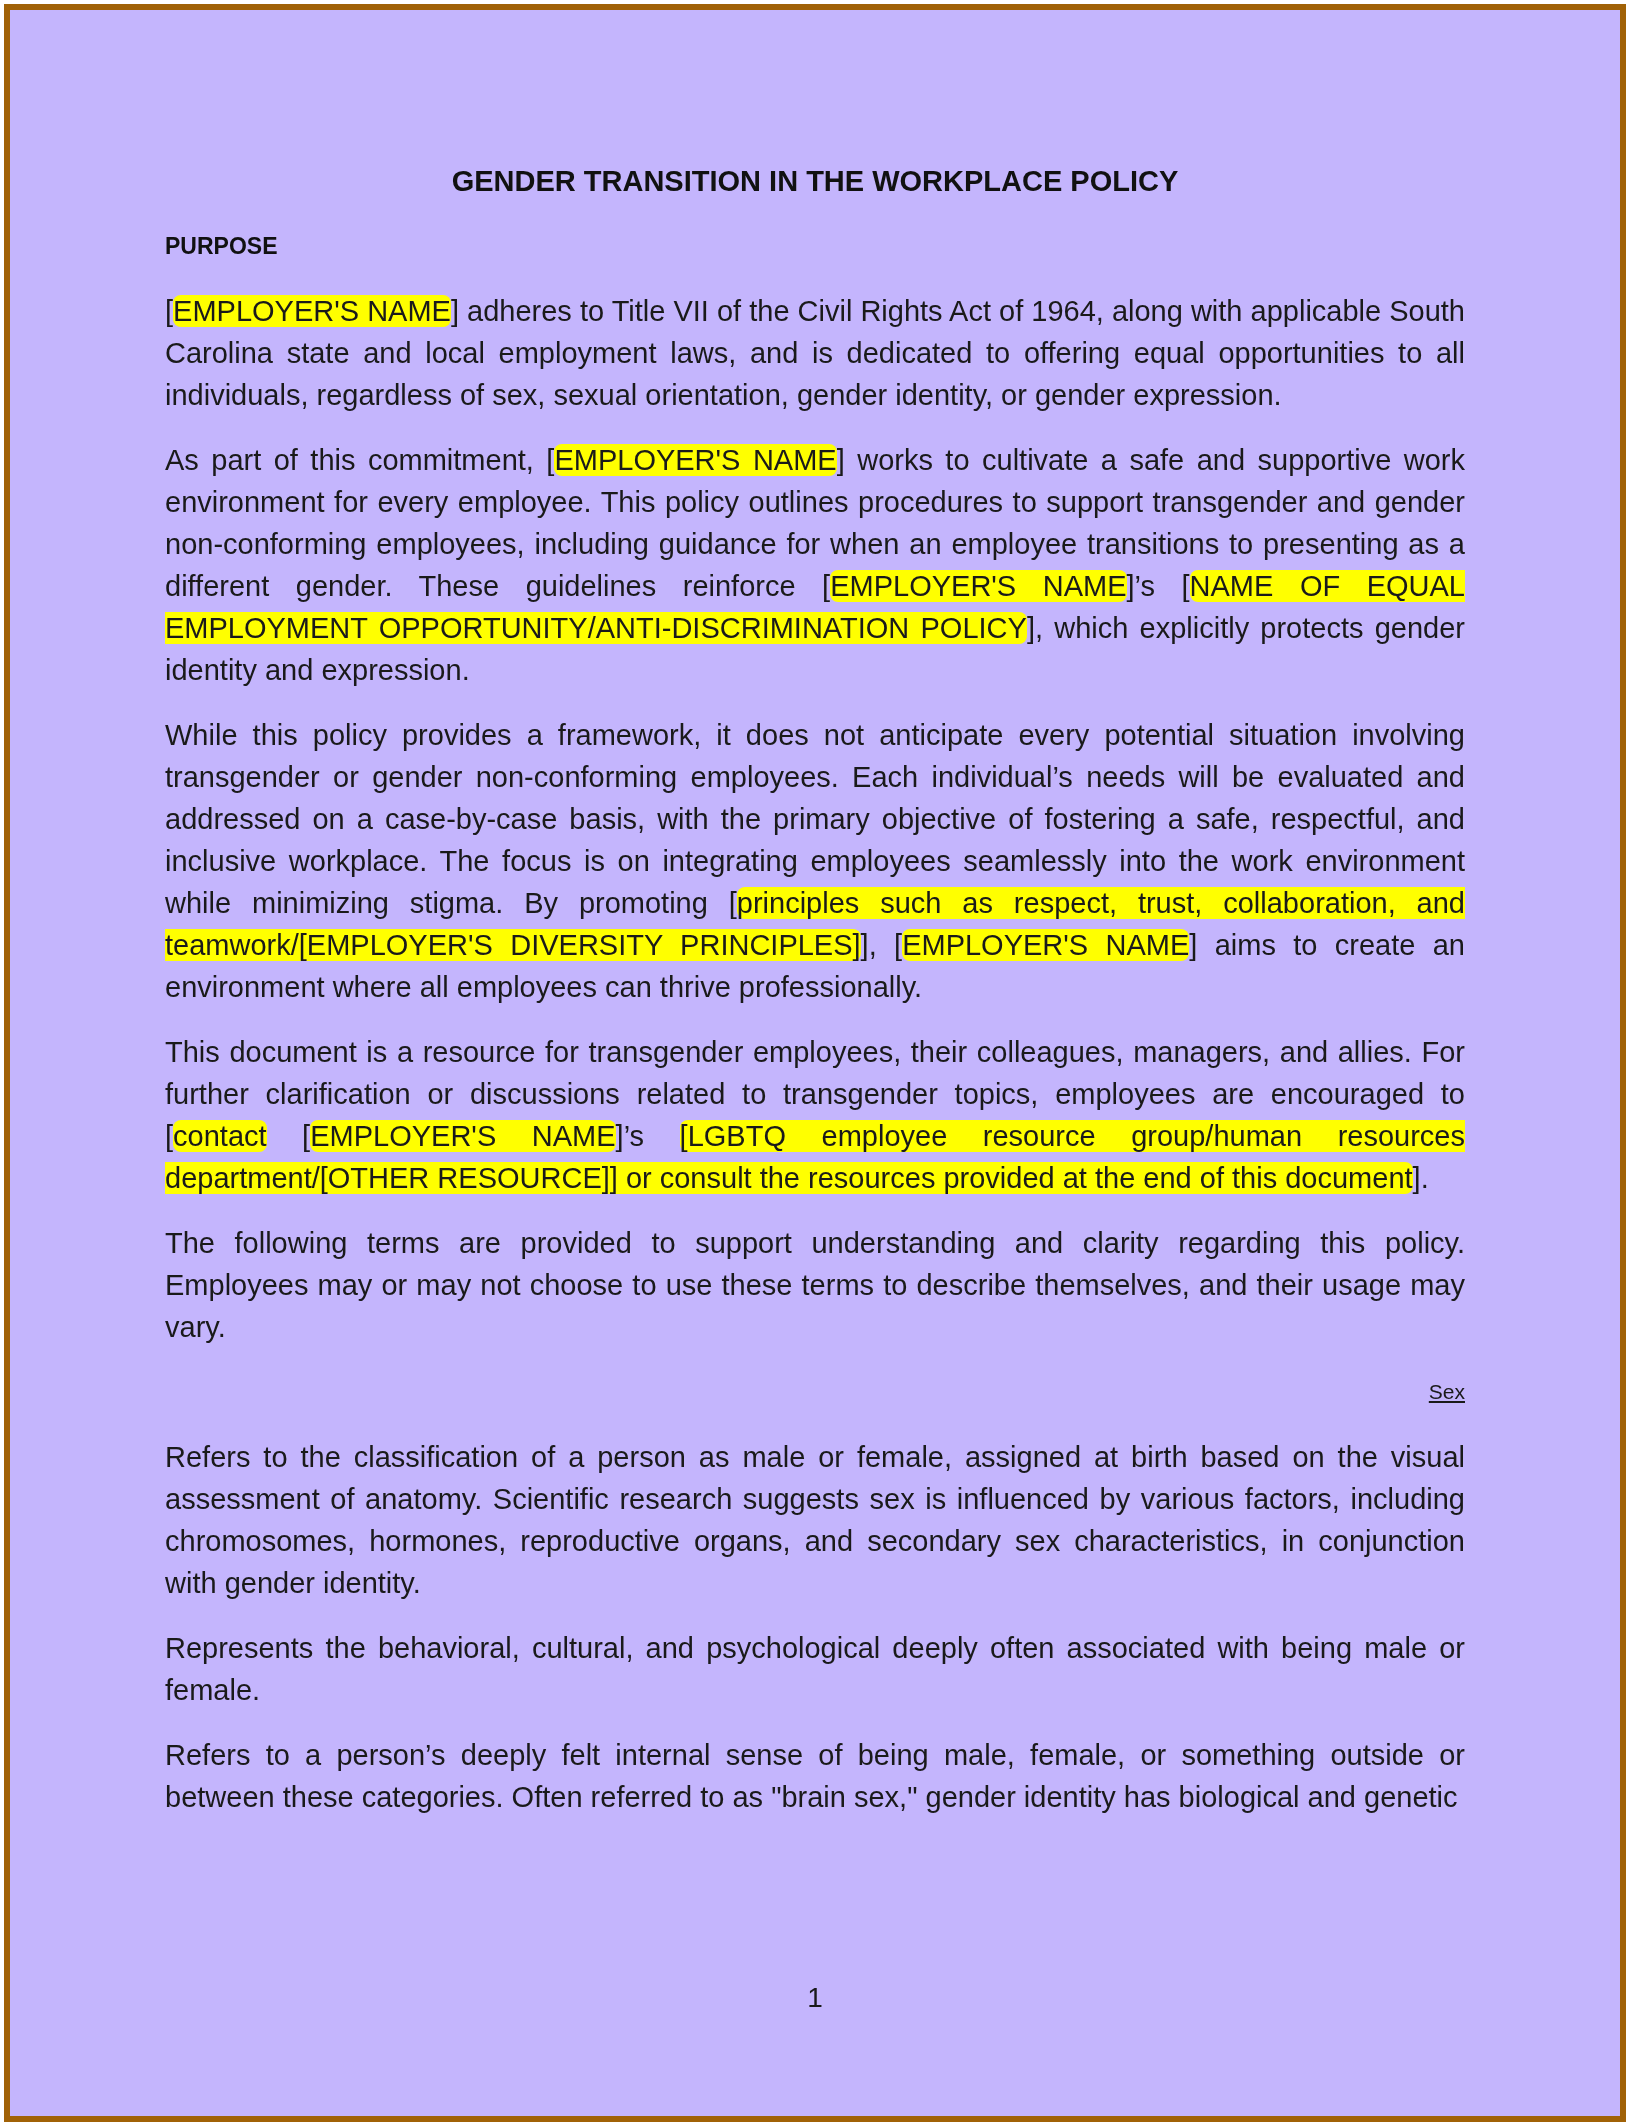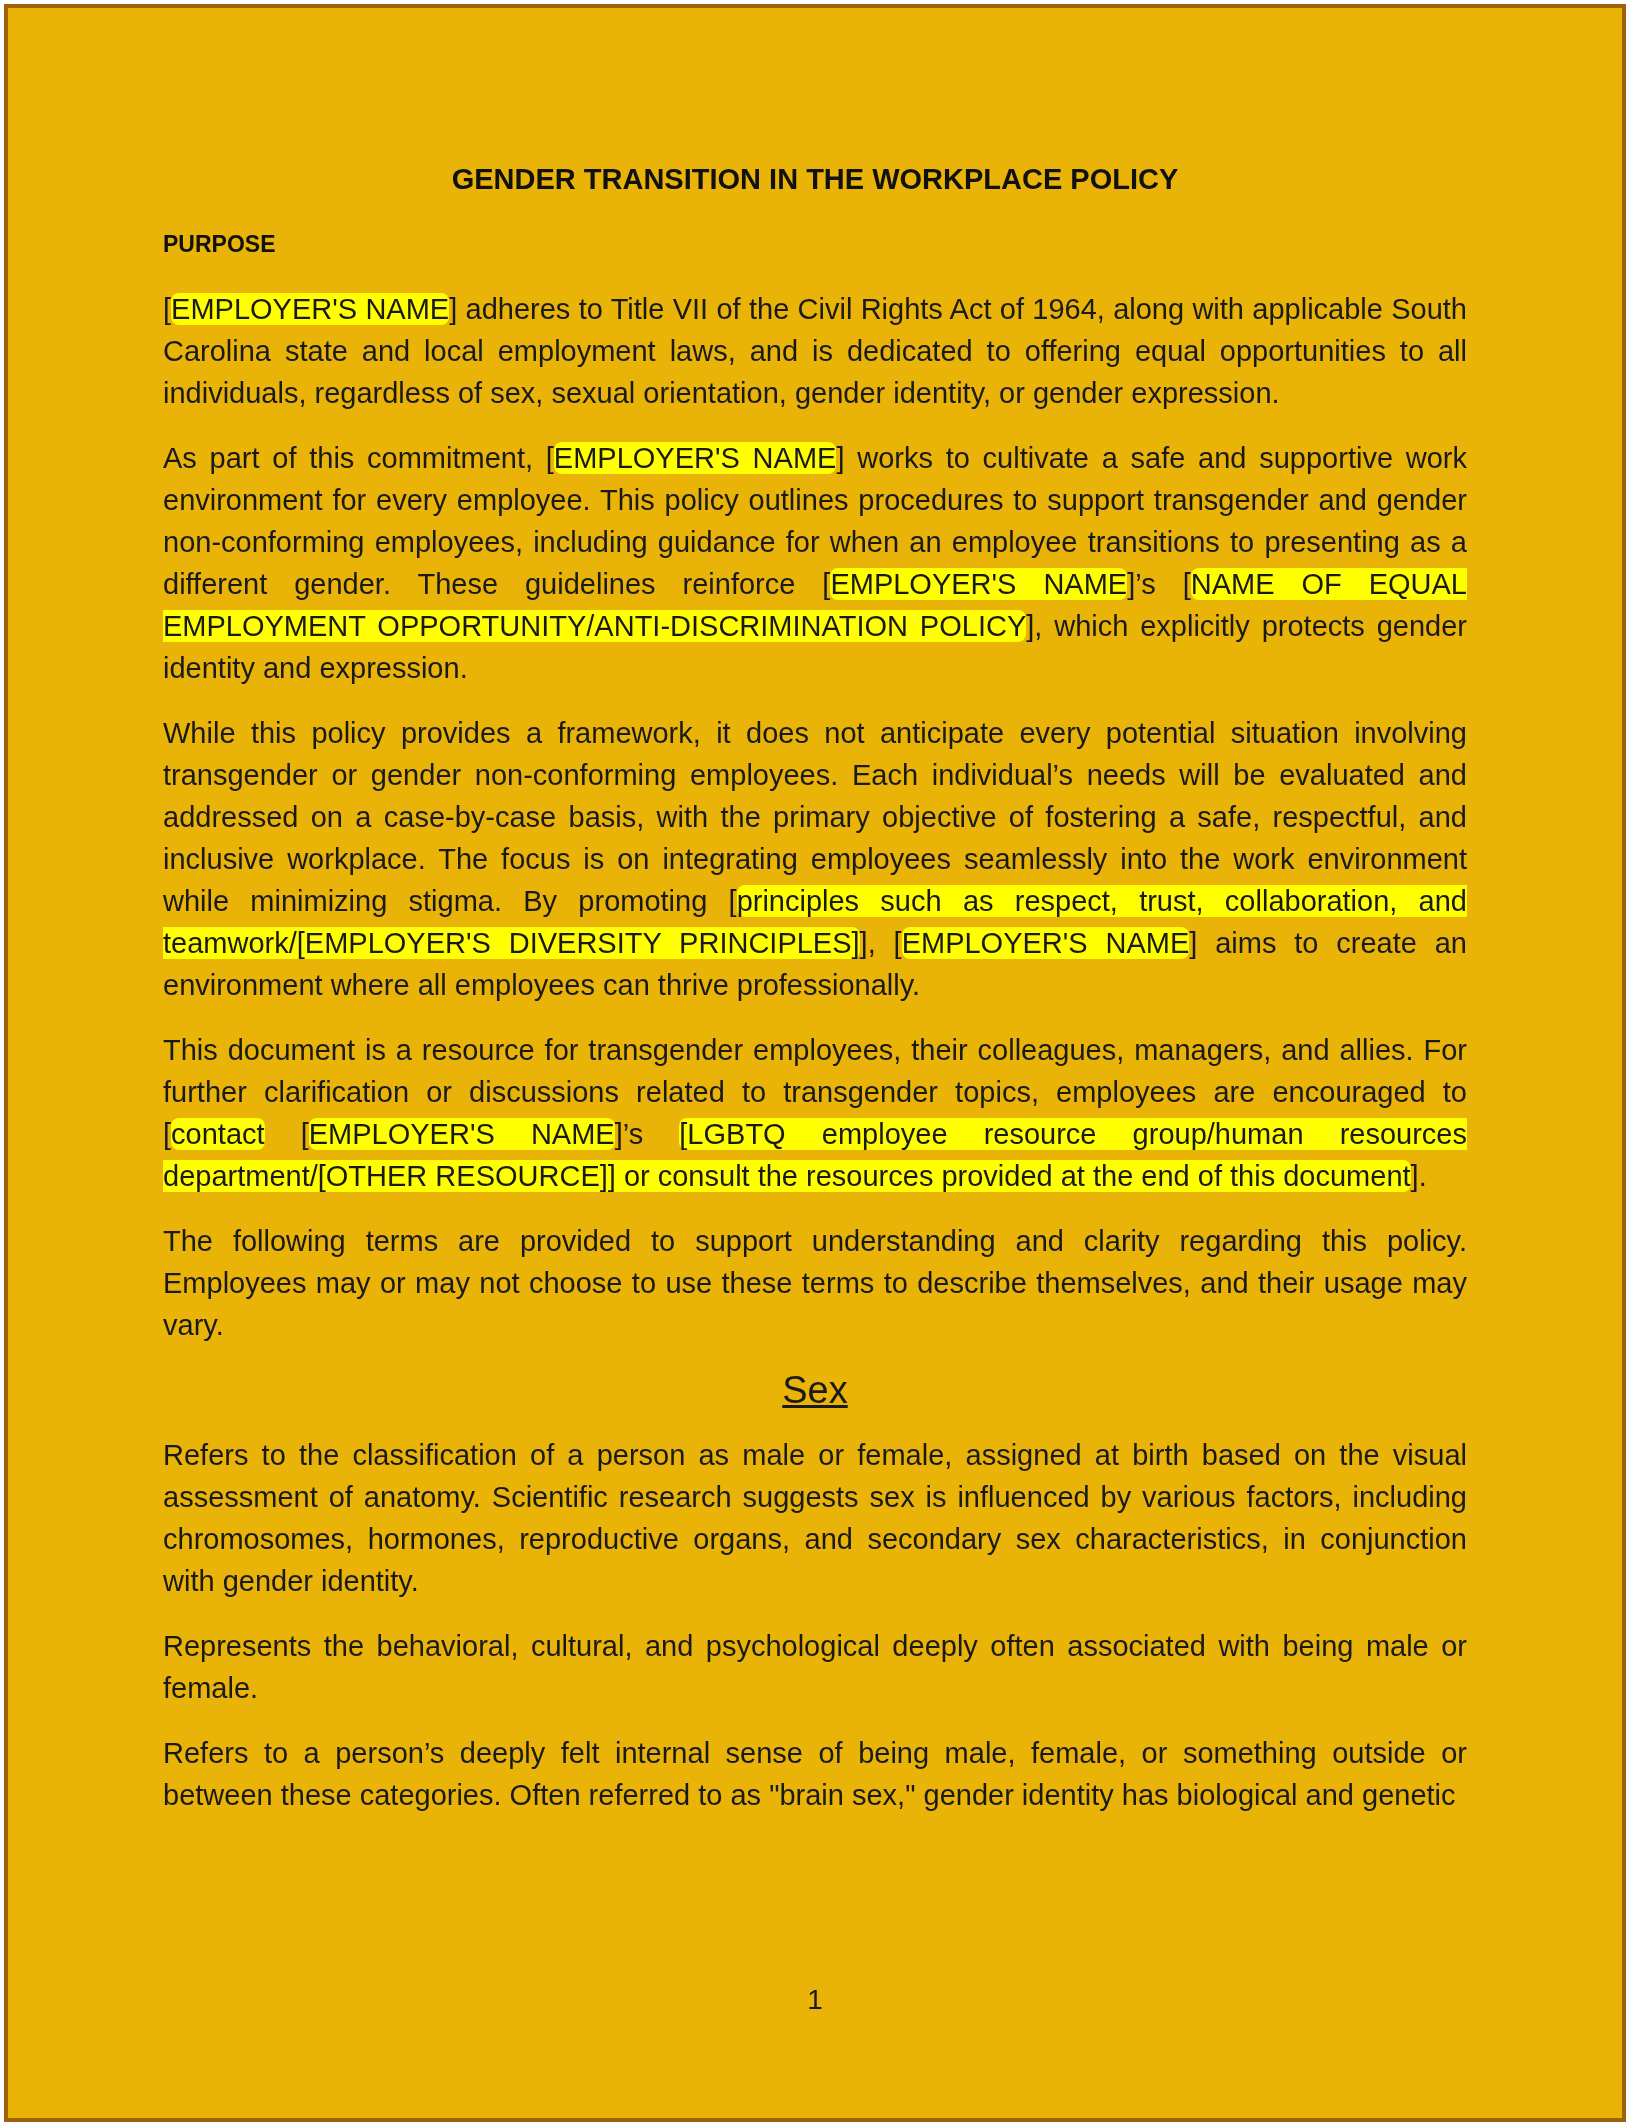--- a/index.html
+++ b/index.html
@@ -10,22 +10,22 @@
   .viewport {
     position: relative;
     width: 1630px;
     height: 2126px;
     background: #ffffff;
     overflow: hidden;
   }
   .page-frame {
     position: absolute;
     top: 4px; left: 4px; right: 4px; bottom: 4px;
-    border: 4px solid #a16207;
-    background: #eab308;
+    border: 6px solid #a16207;
+    background: #c4b5fd;
     box-sizing: border-box;
   }
   .content {
     position: absolute;
     top: 0; left: 0; right: 0;
     padding: 150px 155px 0 155px;
     font-family: "Liberation Sans", "DejaVu Sans", sans-serif;
     font-size: 29px;
     line-height: 42px;
     color: #1a1a1a;
@@ -41,22 +41,22 @@
     font-weight: 700;
     margin: 0 0 23px 0;
     font-size: 23px;
     text-align: left;
     color: #111111;
   }
   .term-heading {
     font-weight: 400;
     text-decoration: underline;
     margin: 18px 0 23px 0;
-    font-size: 38px;
-    text-align: center;
+    font-size: 21px;
+    text-align: right;
   }
   .para {
     margin: 0 0 23px 0;
     text-align: justify;
   }
   .para:last-of-type { margin-bottom: 8px; }
   .hl {
     background-color: var(--hl, #ffff00);
     border-radius: 8px;
   }

